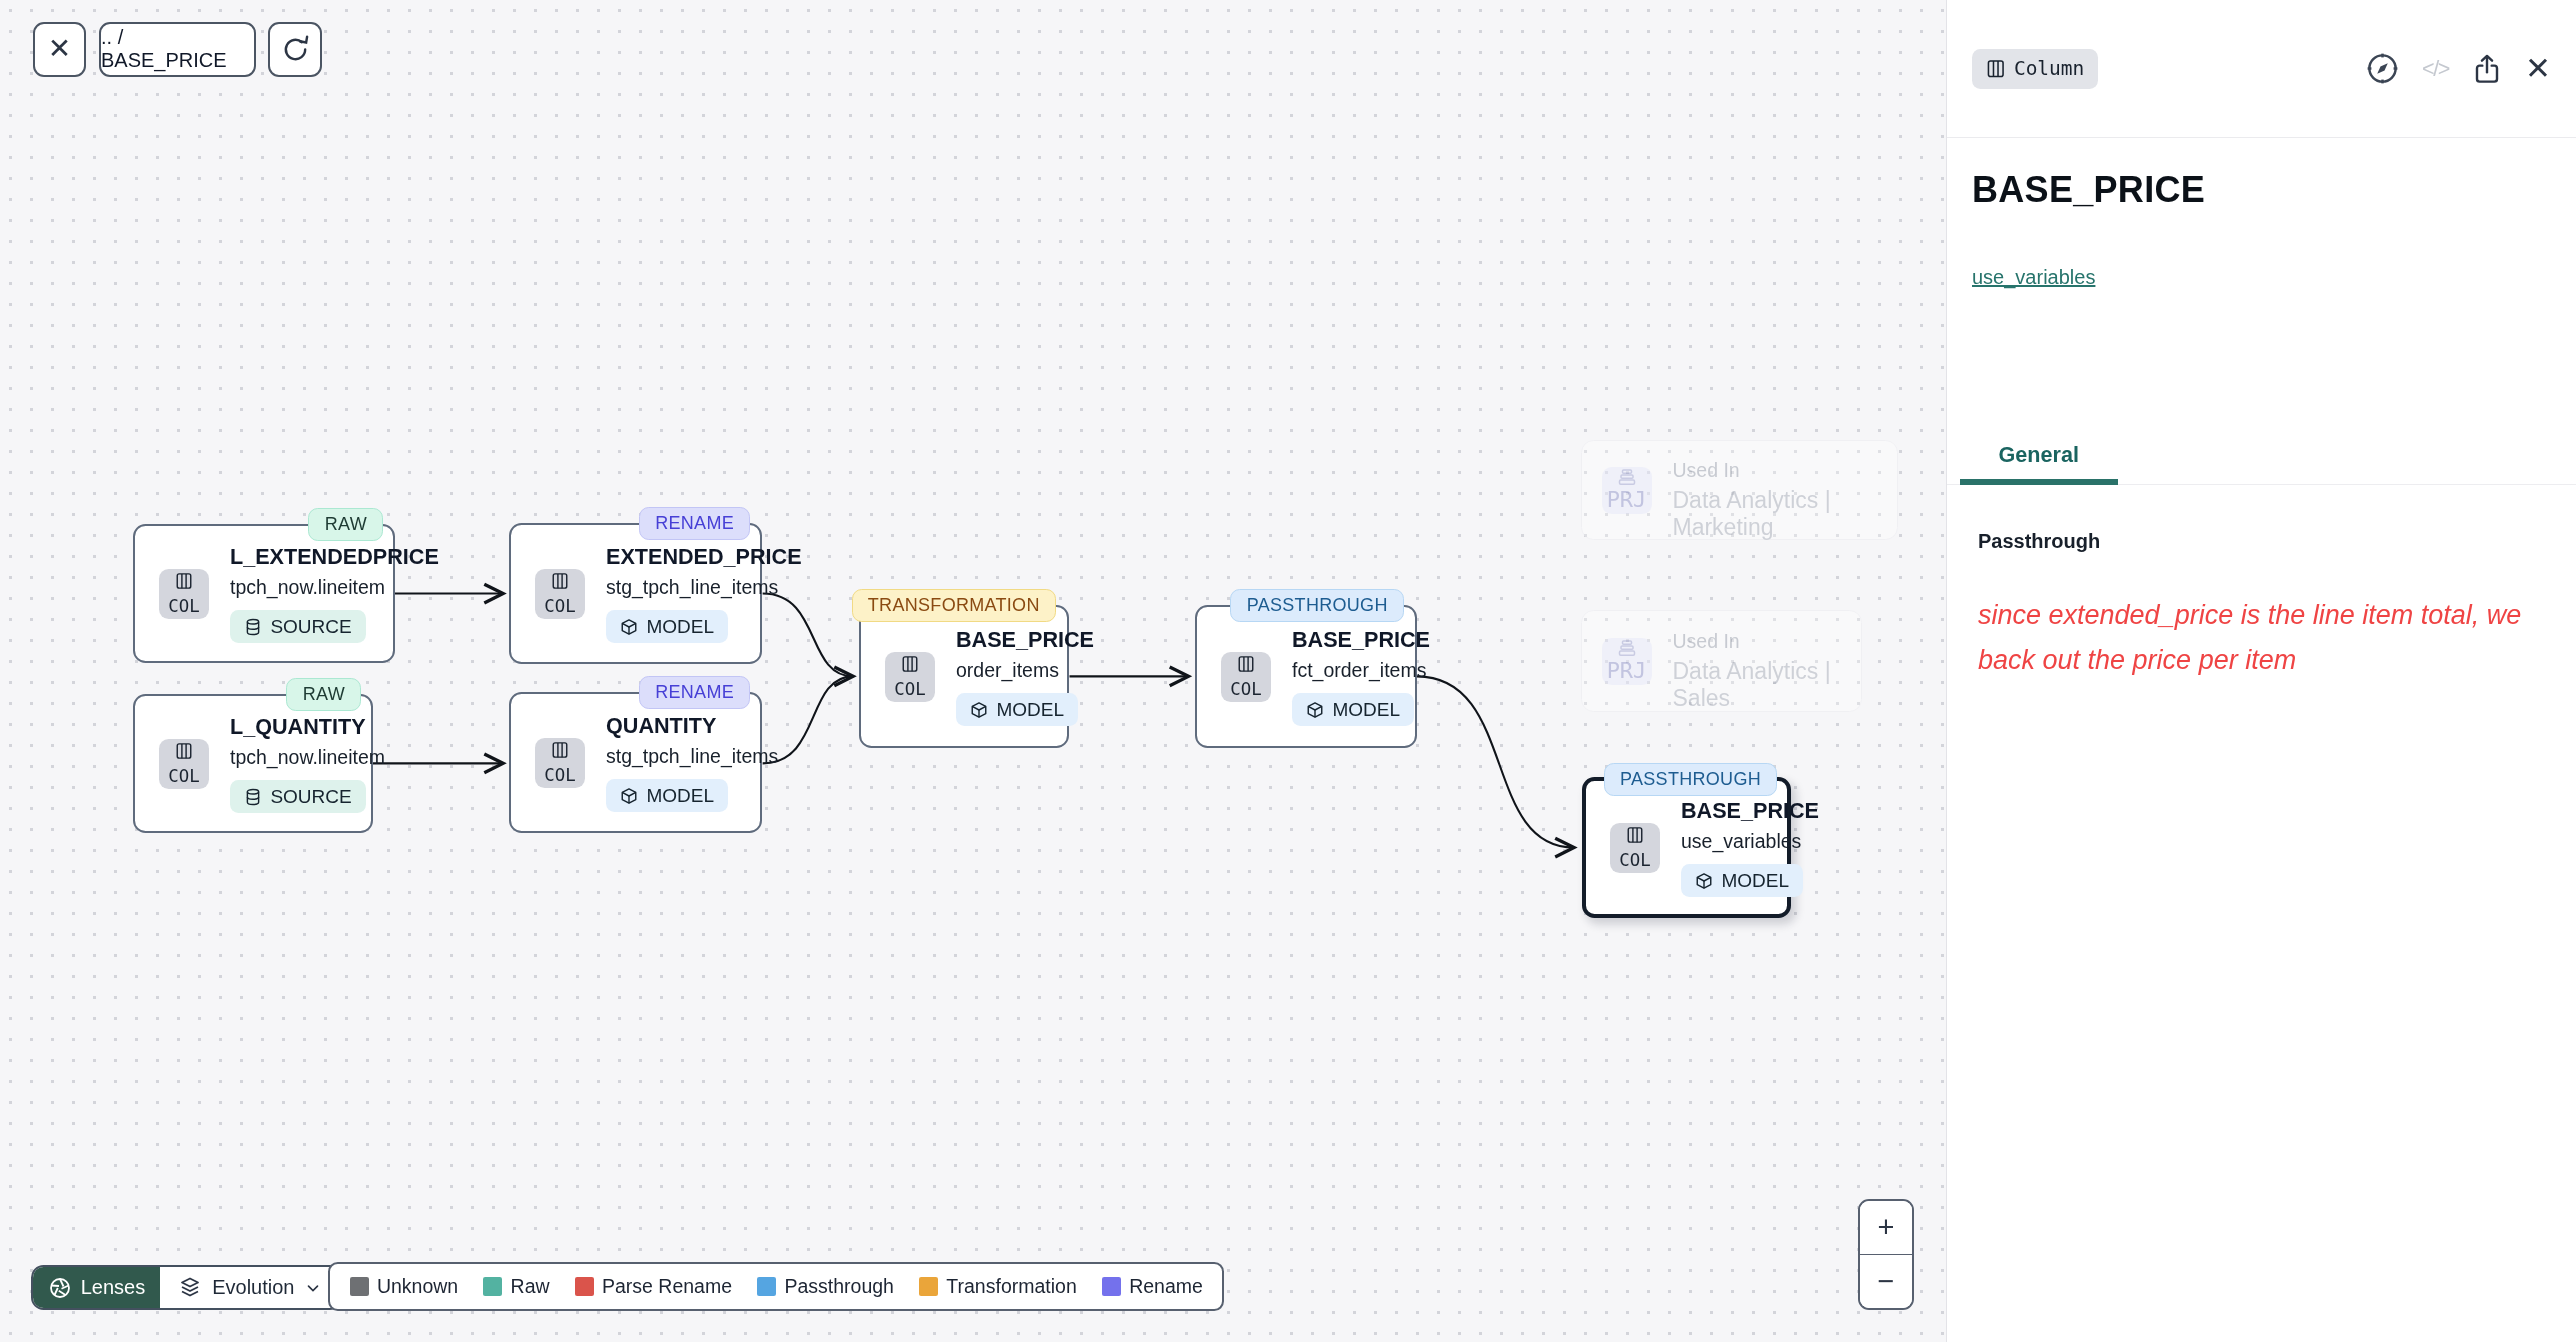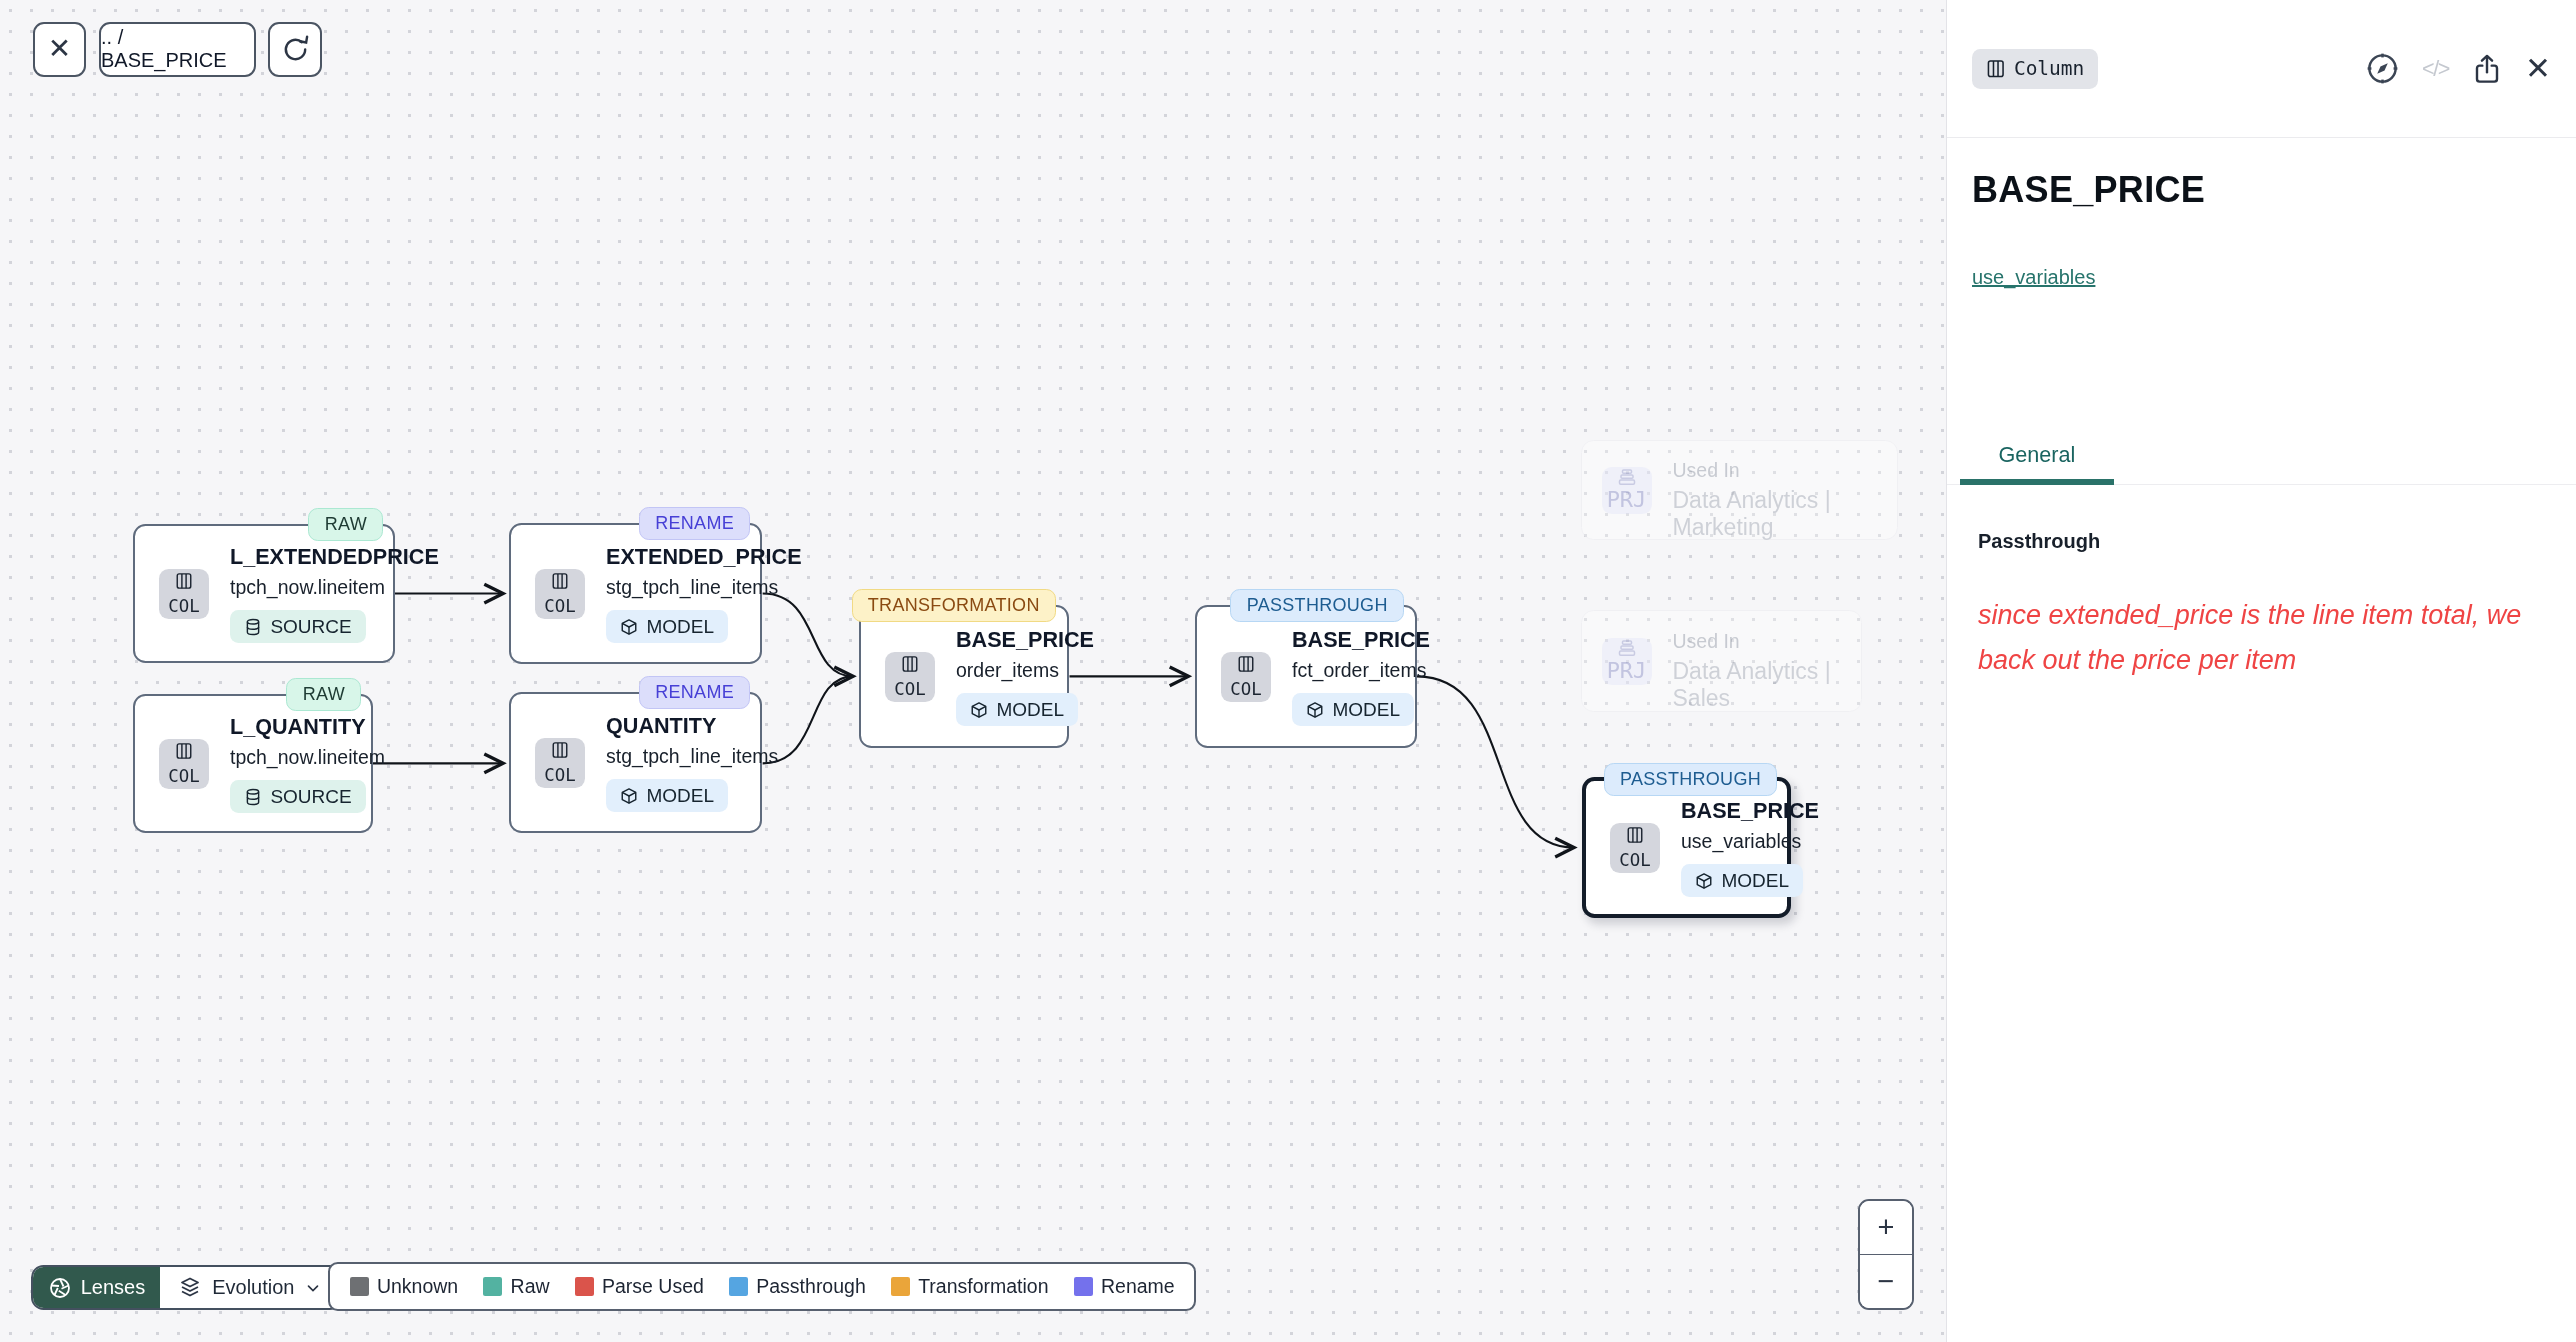--- a/index.html
+++ b/index.html
@@ -119,21 +119,21 @@
   .picon { cursor:pointer; display:flex; align-items:center; justify-content:center; }
   #code-icon { font-size:21.6px; color:#c4c8cf; letter-spacing:-1.4px; }
   #panel-close { font-size:31px; color:#2c3544; font-weight:300; }
 
   #panel-title { position:absolute; left:25px; top:169px; font-size:36px; font-weight:700; color:#0b1118; letter-spacing:0.3px; }
   #panel-sublink { position:absolute; left:25px; top:266px; font-size:20px; color:#27746c; text-decoration:underline; cursor:pointer; }
 
   #tabbar { position:absolute; left:0; top:431px; width:100%; height:54px; border-bottom:1.4px solid #ededf0; }
   #tab-general {
     position:absolute; left:12.5px; bottom:-1.4px; height:55px; padding:0 39px;
-    display:flex; align-items:center; font-size:21.6px; font-weight:400; color:#1a6460;
+    display:flex; align-items:center; font-size:21.6px; font-weight:700; color:#1a6460;
     border-bottom:6.3px solid #2a7269; cursor:pointer;
   }
 
   #desc-heading { position:absolute; left:31px; top:320px; font-size:20px; font-weight:700; color:#18202b; }
   #desc-body {
     position:absolute; left:31px; top:386px; width:557px;
     font-size:27px; font-style:italic; color:#ef4444; line-height:45px;
   }
   #desc-inherited {
     position:absolute; left:31px; top:510px; width:571px;
@@ -400,21 +400,21 @@
   <div class="leg-item">
     <span class="swatch" style="background: rgb(110, 112, 115);"></span>
     <span>Unknown</span>
   </div>
   <div class="leg-item">
     <span class="swatch" style="background: rgb(83, 178, 161);"></span>
     <span>Raw</span>
   </div>
   <div class="leg-item">
     <span class="swatch" style="background: rgb(218, 84, 75);"></span>
-    <span>Parse Used</span>
+    <span>Parse Rename</span>
   </div>
   <div class="leg-item">
     <span class="swatch" style="background: rgb(85, 165, 225);"></span>
     <span>Passthrough</span>
   </div>
   <div class="leg-item">
     <span class="swatch" style="background: rgb(234, 165, 58);"></span>
     <span>Transformation</span>
   </div>
   <div class="leg-item">

